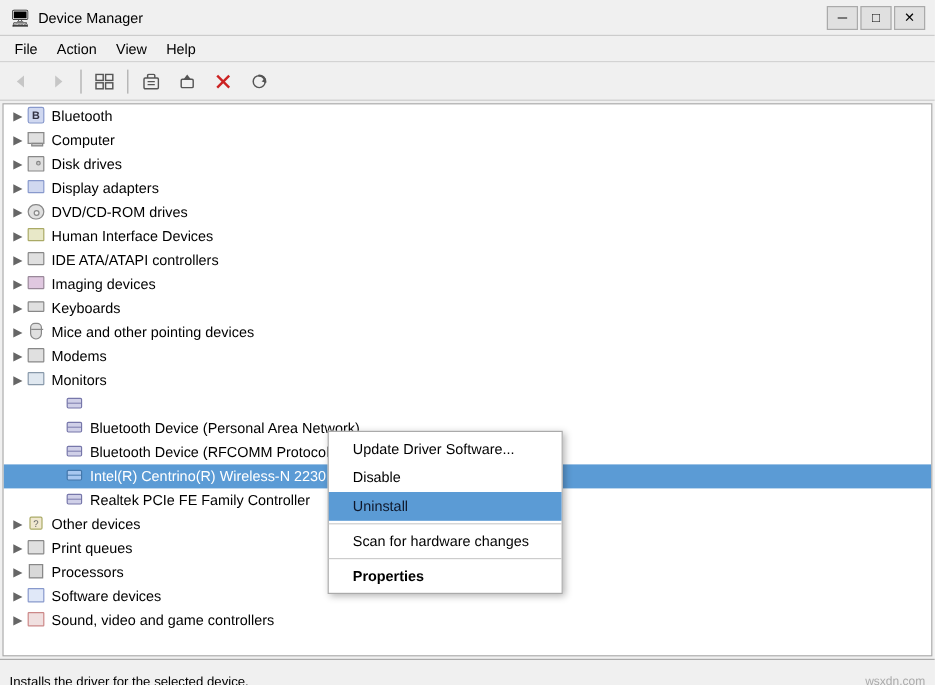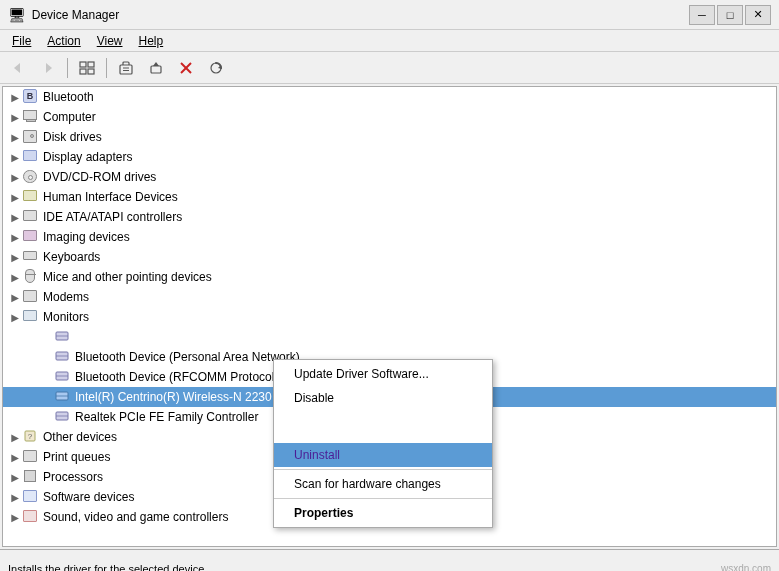--- a/index.html
+++ b/index.html
@@ -49,21 +49,20 @@
     }
 
     
     .menu-bar {
       background: #f0f0f0;
       height: 22px;
       display: flex;
       align-items: center;
       padding: 0 4px;
       border-bottom: 1px solid #ccc;
-      text-decoration: underline;
     }
     .menu-item {
       padding: 2px 8px;
       cursor: pointer;
       font-size: 12px;
     }
 
     
     .toolbar {
       background: #f0f0f0;
@@ -155,37 +154,36 @@
       align-items: center;
       padding: 0 8px;
       font-size: 11px;
     }
 
     
     .context-menu {
       position: absolute;
       left: 270px;
       top: 272px;
-      width: 220px;
+      width: 196px;
       background: white;
       border: 1px solid #aaa;
       box-shadow: 2px 2px 6px rgba(0,0,0,0.3);
       z-index: 100;
       padding: 2px 0;
     }
     .ctx-item {
       padding: 5px 20px;
       cursor: pointer;
       font-size: 12px;
       white-space: nowrap;
     }
     .ctx-item.selected-item {
       background: #5b9bd5;
-      color: #4c1d95;
-      margin-top: 33px;
+      color: #0f172a;
     }
     .ctx-separator {
       height: 1px;
       background: #ccc;
       margin: 2px 0;
     }
     .indent2 { padding-left: 36px; }
 
     .tree-container {
       position: relative;

